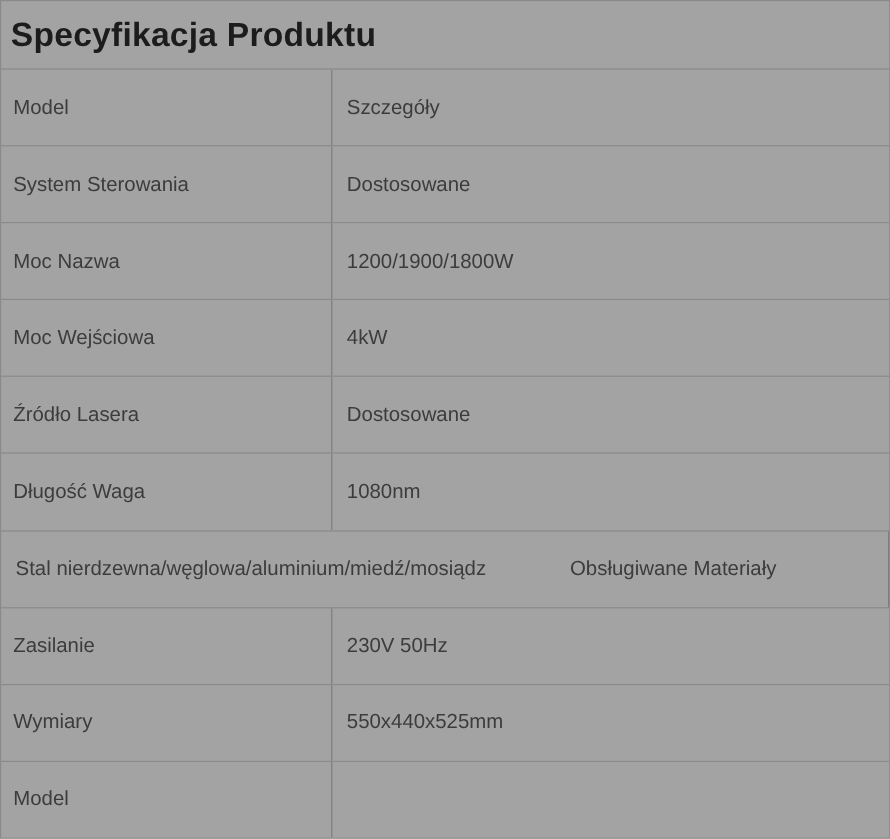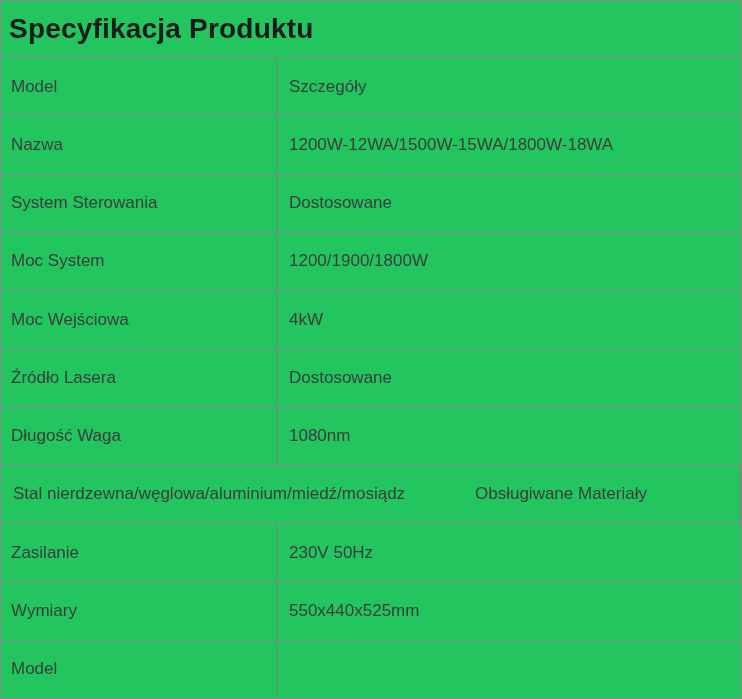--- a/index.html
+++ b/index.html
@@ -8,21 +8,21 @@
     background: #ffffff;
     font-family: "Liberation Sans", "DejaVu Sans", sans-serif;
   }
   .spec-table {
     box-sizing: border-box;
     width: 742px;
     height: 699px;
     border: 1px solid #8a8a8a;
     display: flex;
     flex-direction: column;
-    background: #22c55e;
+    background: #a3a3a3;
   }
   .title-row {
     box-sizing: border-box;
     flex: 0 0 57px;
     display: flex;
     align-items: center;
     padding-left: 8px;
     border-bottom: 1px solid #8a8a8a;
   }
   .title-row h1 {
@@ -75,32 +75,28 @@
     <h1>Specyfikacja Produktu</h1>
   </div>
 
   <div class="rows">
 
     <div class="row">
       <div class="cell label">Model</div>
       <div class="cell value">Szczegóły</div>
     </div>
 
-    <div class="row">
-      <div class="cell label">Nazwa</div>
-      <div class="cell value">1200W-12WA/1500W-15WA/1800W-18WA</div>
-    </div>
 
     <div class="row">
       <div class="cell label">System Sterowania</div>
       <div class="cell value">Dostosowane</div>
     </div>
 
     <div class="row">
-      <div class="cell label">Moc System</div>
+      <div class="cell label">Moc Nazwa</div>
       <div class="cell value">1200/1900/1800W</div>
     </div>
 
     <div class="row">
       <div class="cell label">Moc Wejściowa</div>
       <div class="cell value">4kW</div>
     </div>
 
     <div class="row">
       <div class="cell label">Źródło Lasera</div>

